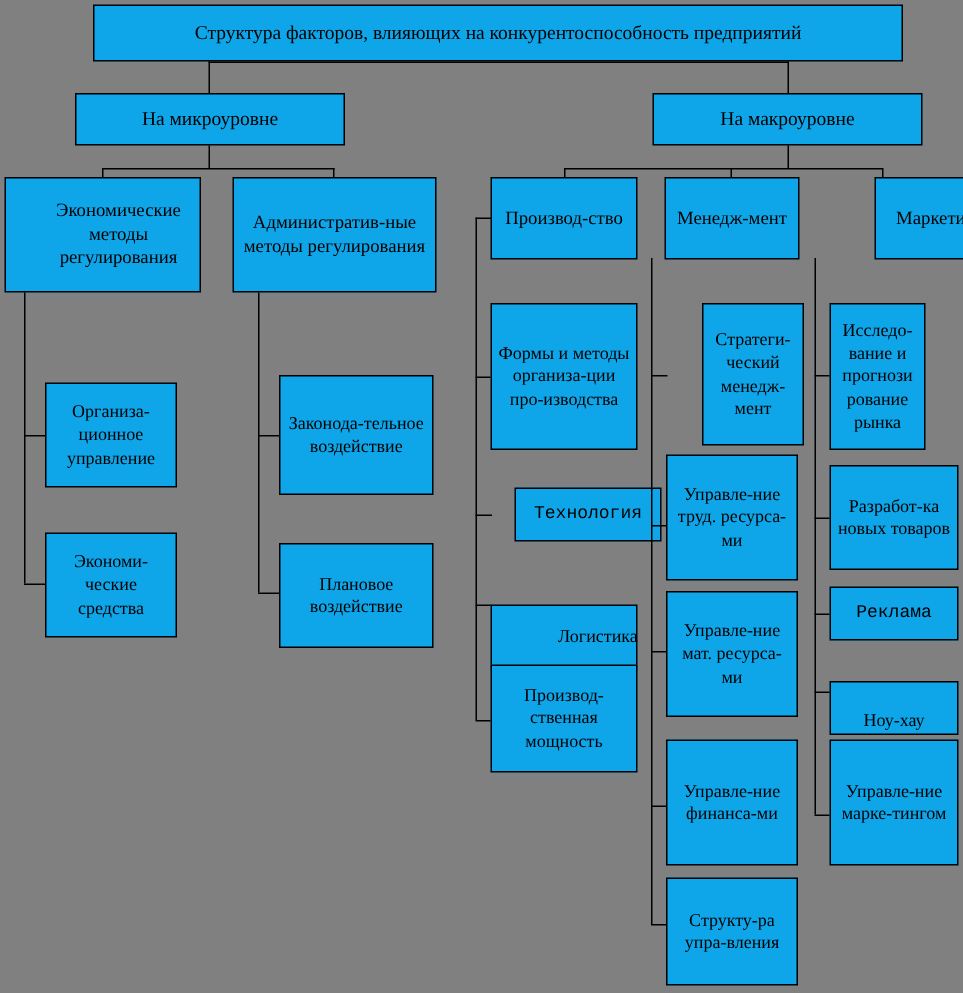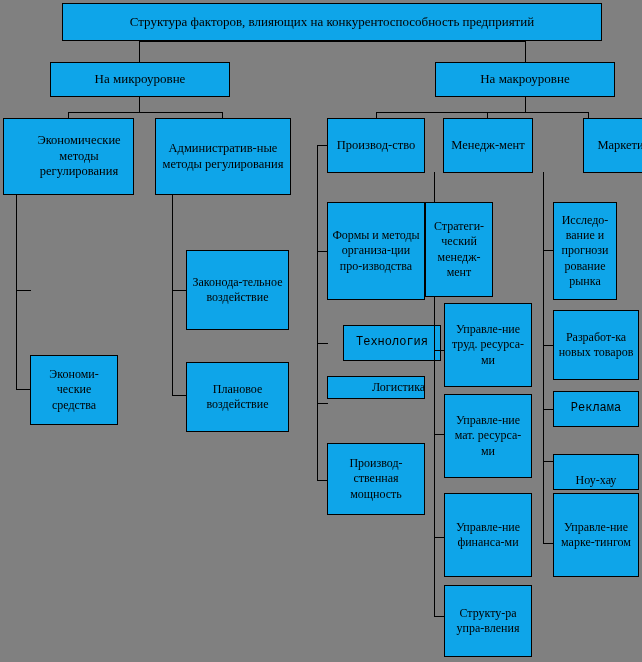--- a/index.html
+++ b/index.html
@@ -76,20 +76,23 @@
   <div class="vline" style="left:588px; top:112px; height:6px;"></div>
 
   <div class="node t12" style="left:3px; top:118px; width:131px; height:77px;padding-left:24px;">
     <span>Экономические методы регулирования</span>
   </div>
 
   <div class="vline" style="left:16px; top:195px; height:194px;"></div>
   <div class="hline" style="left:16px; top:290px; width:15px;"></div>
   <div class="hline" style="left:16px; top:389px; width:15px;"></div>
 
+  <div class="node t115" style="left:30px; top:255px; width:88px; height:70px;">
+    <span>Организа-ционное управление</span>
+  </div>
   <div class="node t115" style="left:30px; top:355px; width:88px; height:70px;">
     <span>Экономи-ческие средства</span>
   </div>
 
   <div class="node t12" style="left:155px; top:118px; width:136px; height:77px;">
     <span>Административ-ные методы регулирования</span>
   </div>
   <div class="vline" style="left:172px; top:195px; height:200px;"></div>
   <div class="hline" style="left:172px; top:290px; width:15px;"></div>
   <div class="hline" style="left:172px; top:395px; width:15px;"></div>
@@ -110,38 +113,38 @@
   <div class="hline" style="left:317px; top:343px; width:11px;"></div>
   <div class="hline" style="left:317px; top:403px; width:11px;"></div>
   <div class="hline" style="left:317px; top:480px; width:11px;"></div>
 
   <div class="node t115" style="left:327px; top:202px; width:98px; height:98px;">
     <span>Формы и методы организа-ции про-изводства</span>
   </div>
   <div class="node t115" style="left:343px; top:325px; width:98px; height:36px;font-family:Liberation Mono, monospace;">
     <span>Технология</span>
   </div>
-  <div class="node t115" style="left:327px; top:376px; width:98px; height:23px;padding-left:44px;">
+  <div class="node t115" style="left:327px; top:403px; width:98px; height:44px;padding-left:44px;">
     <span>Логистика</span>
   </div>
   <div class="node t115" style="left:327px; top:443px; width:98px; height:72px;">
     <span>Производ-ственная мощность</span>
   </div>
 
   <div class="node t12" style="left:443px; top:118px; width:90px; height:55px;">
     <span>Менедж-мент</span>
   </div>
   <div class="vline" style="left:434px; top:172px; height:444px;"></div>
   <div class="hline" style="left:434px; top:250px; width:11px;"></div>
   <div class="hline" style="left:434px; top:350px; width:11px;"></div>
   <div class="hline" style="left:434px; top:434px; width:11px;"></div>
   <div class="hline" style="left:434px; top:537px; width:11px;"></div>
   <div class="hline" style="left:434px; top:616px; width:11px;"></div>
 
-  <div class="node t115" style="left:425px; top:202px; width:68px; height:95px;">
+  <div class="node t115" style="left:468px; top:202px; width:68px; height:95px;">
     <span>Стратеги-ческий менедж-мент</span>
   </div>
   <div class="node t115" style="left:444px; top:303px; width:88px; height:84px;">
     <span>Управле-ние труд. ресурса-ми</span>
   </div>
   <div class="node t115" style="left:444px; top:394px; width:88px; height:84px;">
     <span>Управле-ние мат. ресурса-ми</span>
   </div>
   <div class="node t115" style="left:444px; top:493px; width:88px; height:84px;">
     <span>Управле-ние финанса-ми</span>

